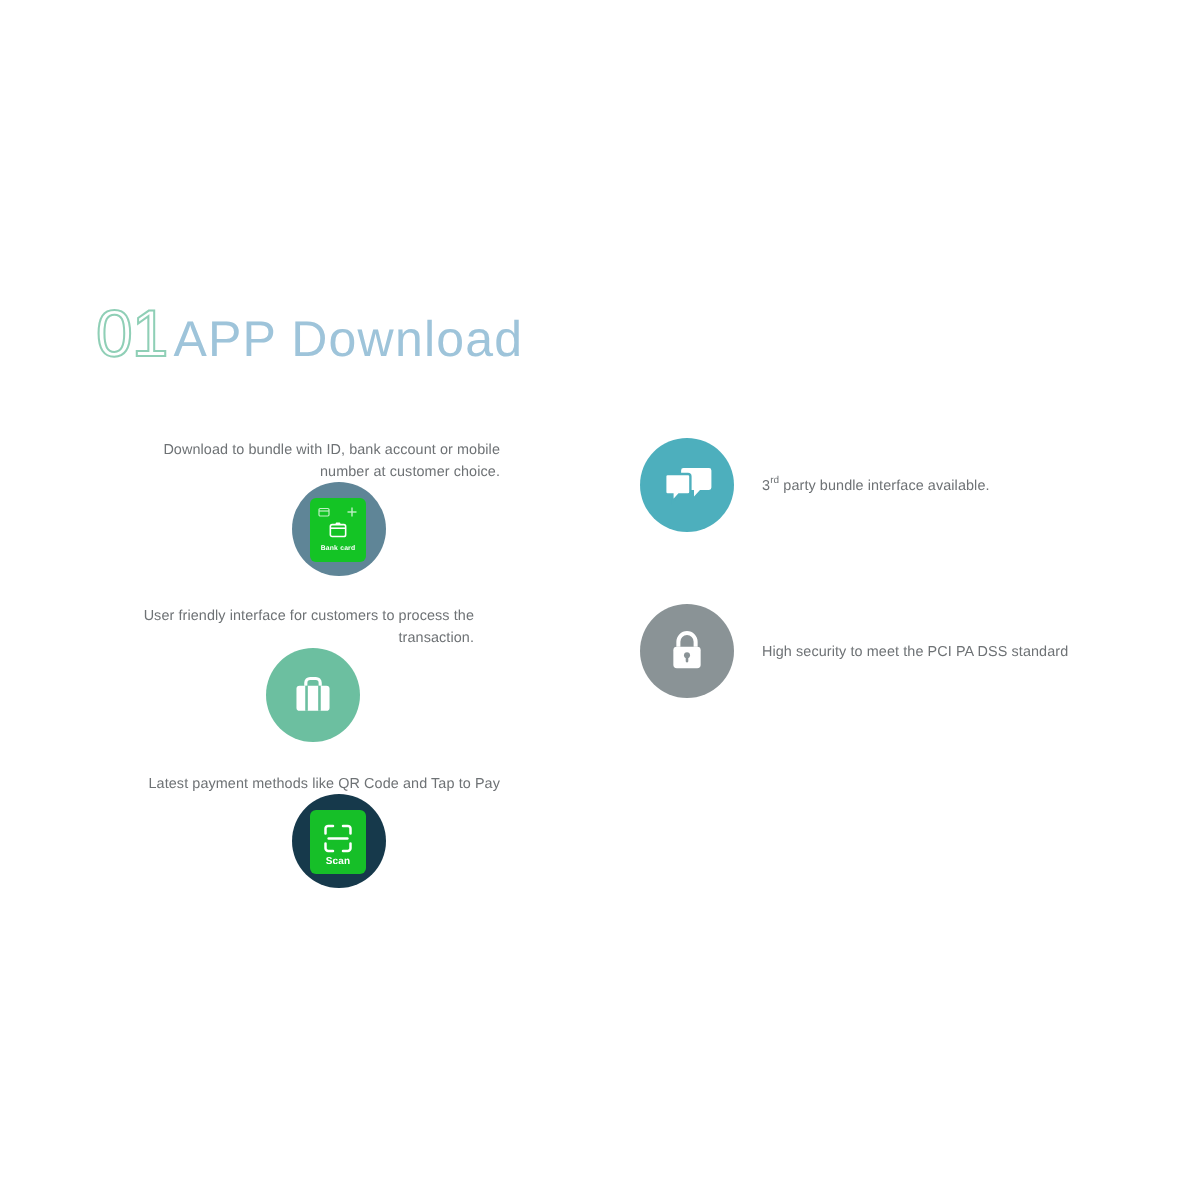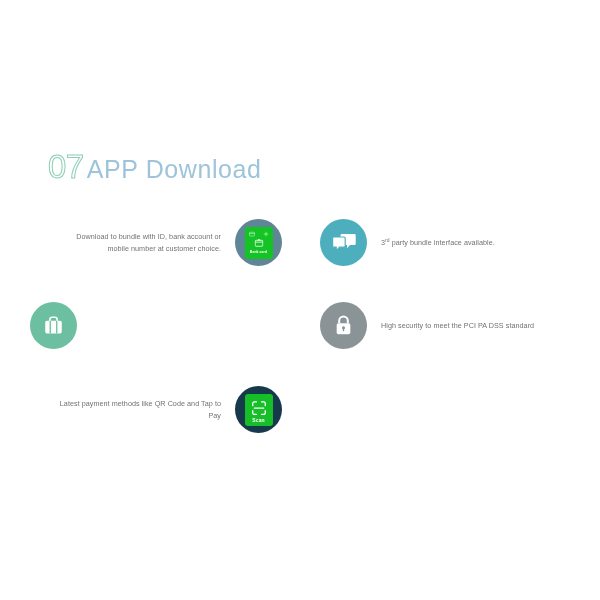--- a/index.html
+++ b/index.html
@@ -49,22 +49,22 @@
     margin-left: 3px;
   }
 
   
   .feature {
     position: absolute;
     display: flex;
     align-items: center;
   }
   .feature.left {
-    flex-direction: row;
-    justify-content: flex-start;
+    flex-direction: column;
+    justify-content: flex-end;
   }
   .feature.right {
     flex-direction: row;
     justify-content: flex-start;
   }
   .feature-text {
     font-size: 7.2px;
     line-height: 1.55;
     color: #6e7275;
     letter-spacing: 0.05px;
@@ -152,21 +152,21 @@
   .tile-center.scan-center { transform: translate(-50%, -62%); }
 
   svg { display: block; }
 </style>
 </head>
 <body>
 
 <div id="slide">
 
   <div id="heading">
-    <span id="heading-number">07</span>
+    <span id="heading-number">01</span>
     <span id="heading-title">APP Download</span>
   </div>
 
   <div class="feature left" style="left:56px; top:219px; width:226px;">
     <div class="feature-text">Download to bundle with ID, bank account or mobile number at customer choice.</div>
     <div class="circle slate-blue">
       <div class="green-tile">
         <div class="tile-toprow">
           <svg width="6" height="6" viewBox="0 0 12 12">
             <rect x="1" y="2.5" width="10" height="7.5" rx="1.2" fill="none" stroke="#bff0c4" stroke-width="1.2"></rect>
@@ -195,20 +195,21 @@
         <path d="M13 4 H30 A1.6 1.6 0 0 1 31.6 5.6 V17 A1.6 1.6 0 0 1 30 18.6 H24 L20 23 V18.6 H13 A1.6 1.6 0 0 1 11.4 17 V5.6 A1.6 1.6 0 0 1 13 4 Z" fill="#ffffff"></path>
         <path d="M2.4 8 H16 A1.6 1.6 0 0 1 17.6 9.6 V20 A1.6 1.6 0 0 1 16 21.6 H10 L5.6 26.6 V21.6 H2.4 A1.6 1.6 0 0 1 0.8 20 V9.6 A1.6 1.6 0 0 1 2.4 8 Z" fill="#ffffff" stroke="#4dafbd" stroke-width="1.6"></path>
       </svg>
     </div>
     <div class="feature-text">
       <span>3</span><sup>rd</sup><span> party bundle interface available.</span>
     </div>
   </div>
 
   <div class="feature left" style="left:30px; top:302px; width:252px;">
+    <div class="feature-text">User friendly interface for customers to process the transaction.</div>
     <div class="circle mint">
       <svg width="23" height="23" viewBox="0 0 32 32">
         <path d="M11 9 V7.5 A3 3 0 0 1 14 4.5 H18 A3 3 0 0 1 21 7.5 V9" fill="none" stroke="#ffffff" stroke-width="2.2" stroke-linecap="round"></path>
         <rect x="4.5" y="9.5" width="23" height="17.5" rx="2.2" fill="#ffffff"></rect>
         <rect x="10.6" y="9.5" width="1.8" height="17.5" fill="#6cbfa0"></rect>
         <rect x="19.6" y="9.5" width="1.8" height="17.5" fill="#6cbfa0"></rect>
       </svg>
     </div>
   </div>
 

